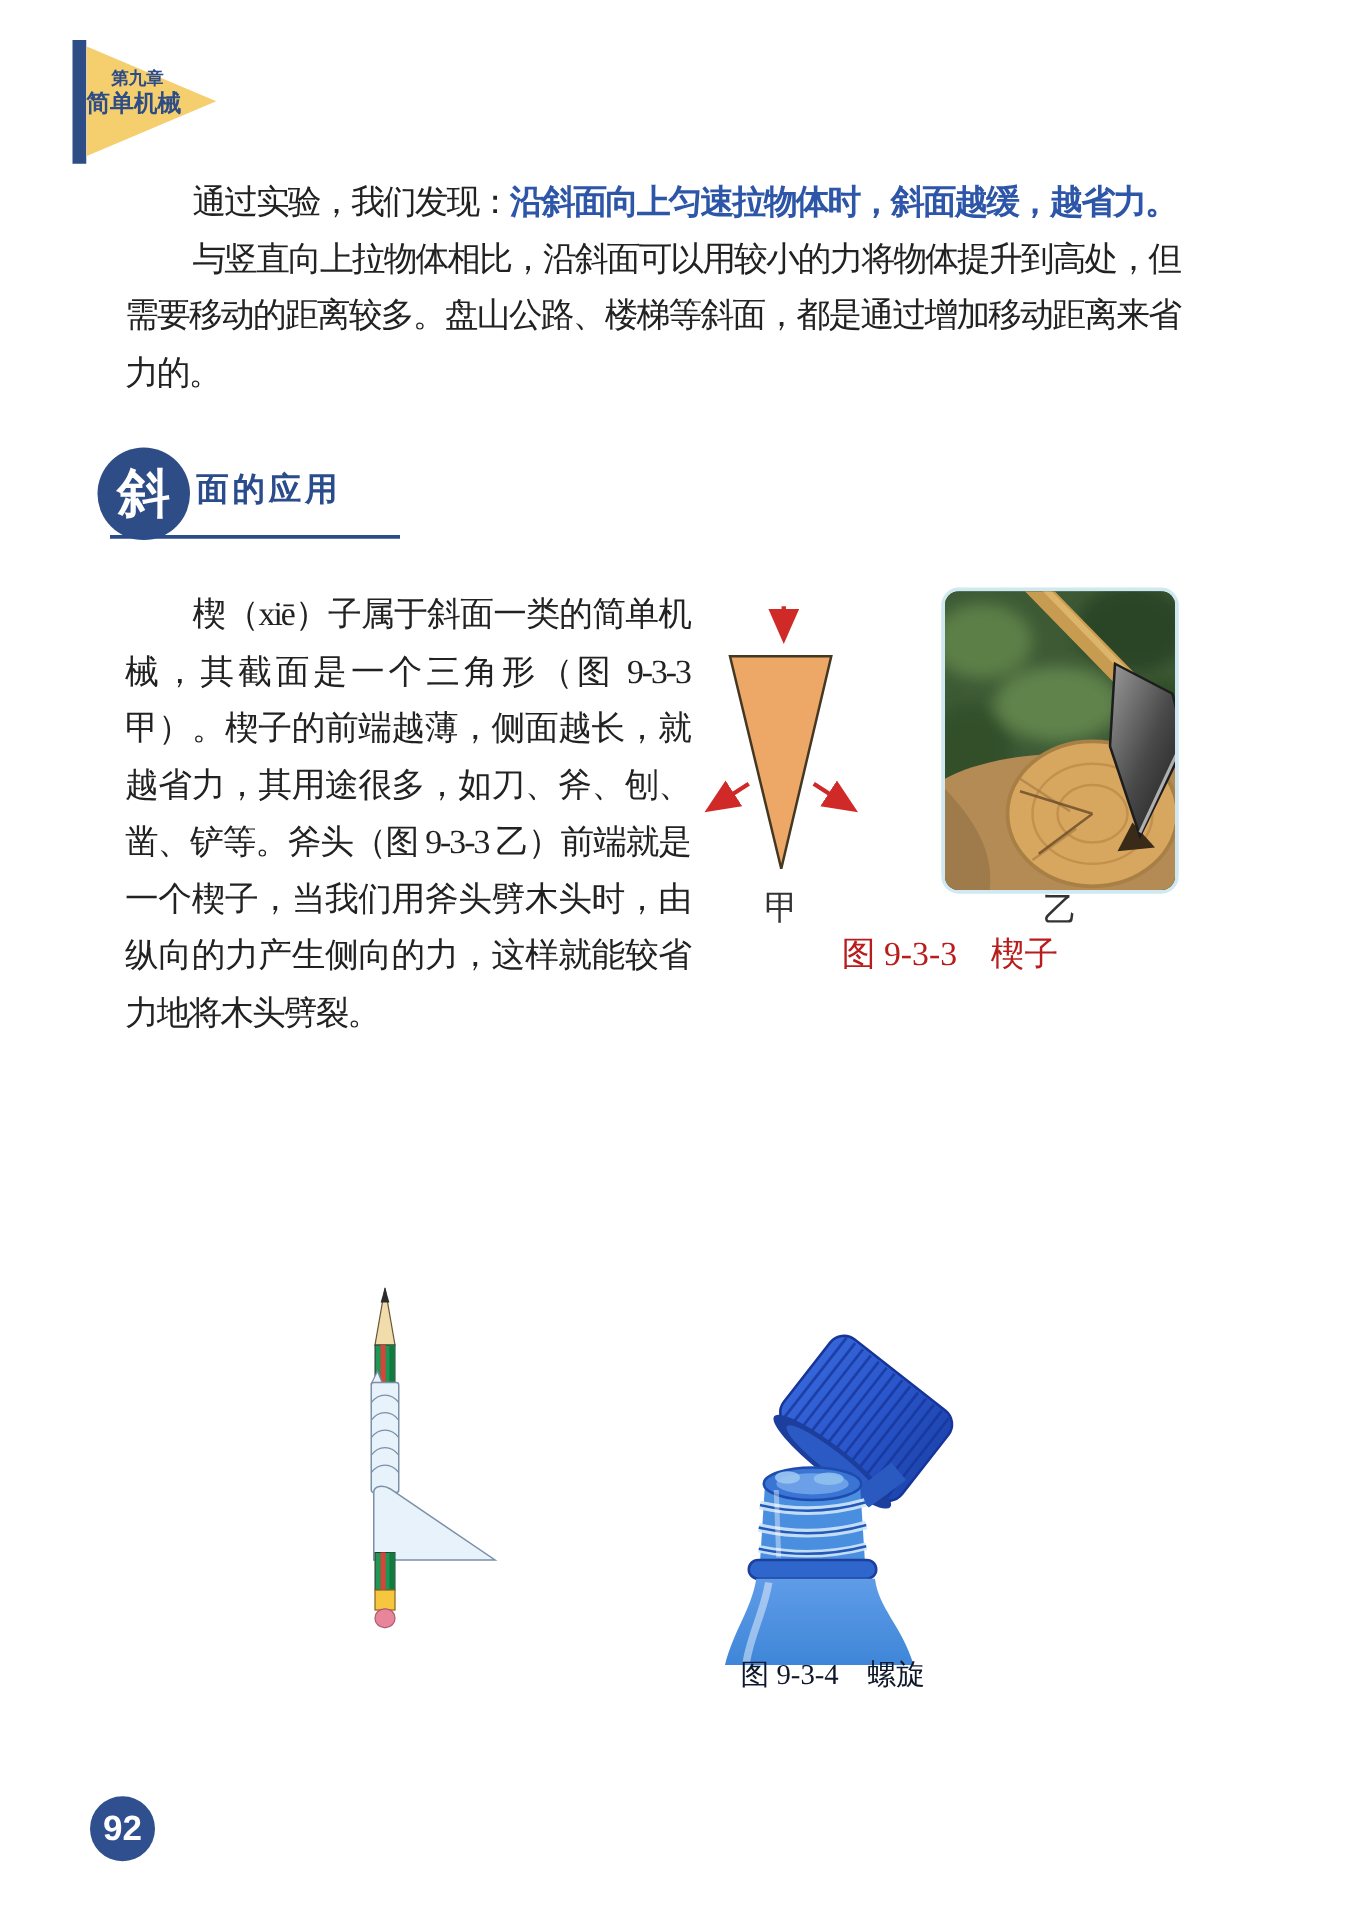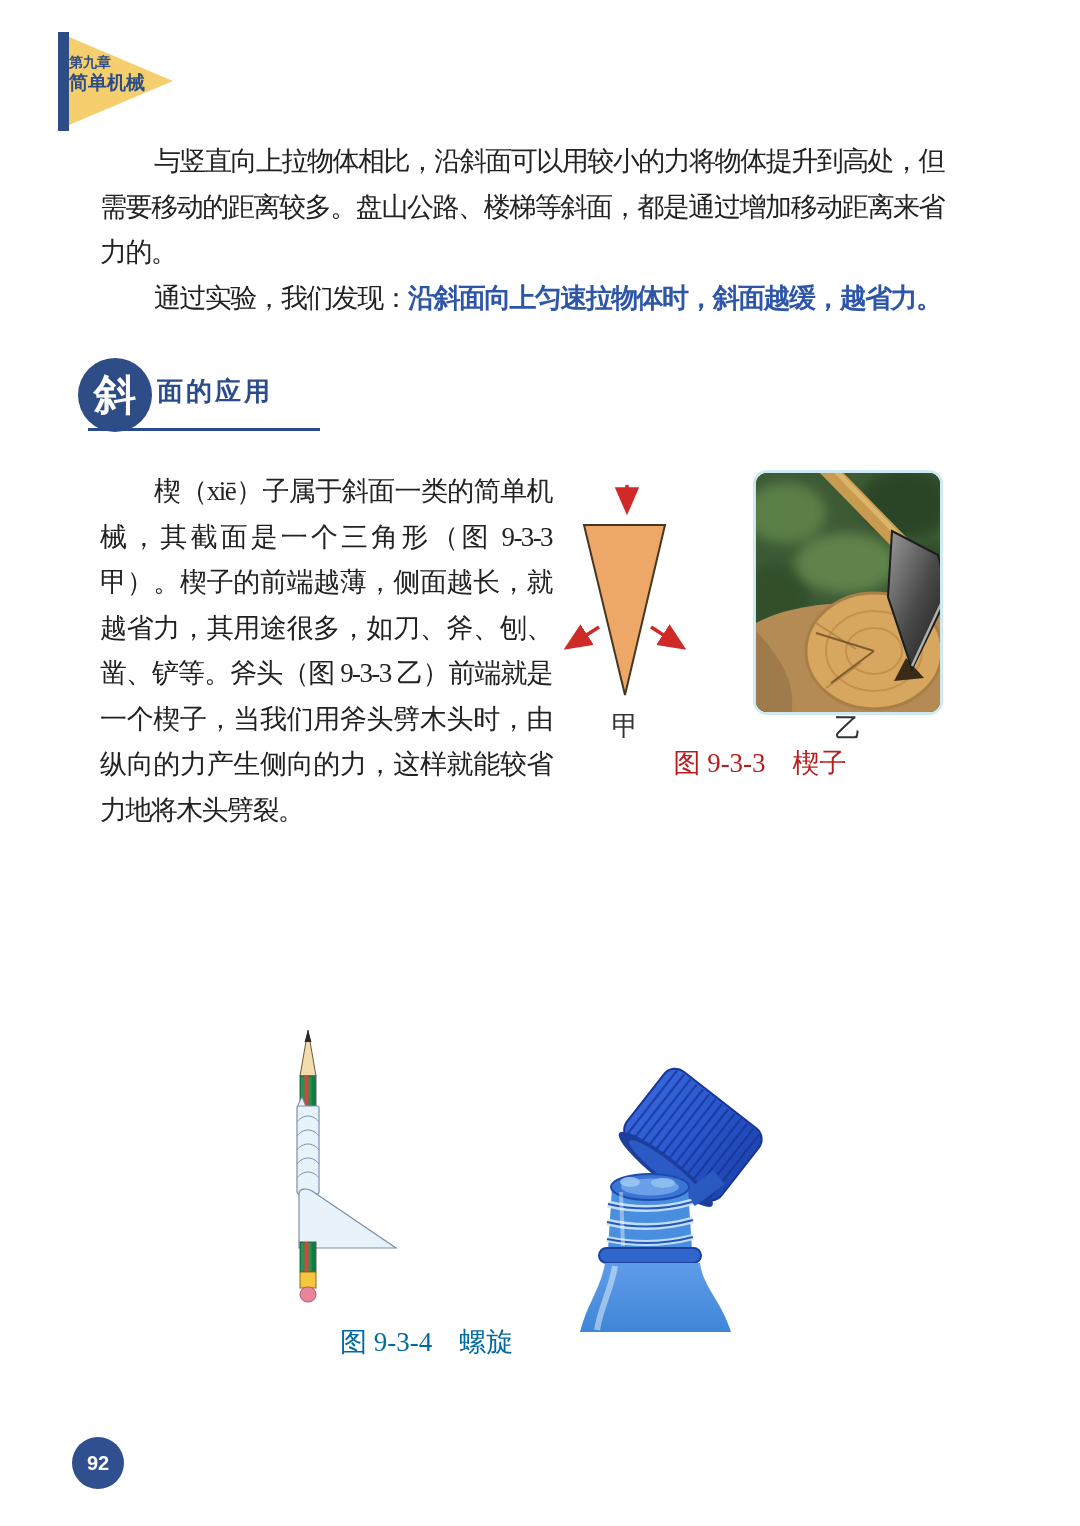--- a/index.html
+++ b/index.html
@@ -4,21 +4,21 @@
 <style>
   html,body{margin:0;padding:0;background:#ffffff;}
   #page{position:relative;width:1080px;height:1526px;background:#ffffff;overflow:hidden;
         font-family:"Liberation Serif",serif;color:#222;}
   .abs{position:absolute;}
 
   
   .pennant-bar{left:58px;top:32px;width:11px;height:99px;background:#2E4C86;}
   .pennant-flag{left:69px;top:37px;width:104px;height:88px;background:#F5CF6E;
                 clip-path:polygon(0 0,100% 50%,0 100%);}
-  .pennant-ch{left:69px;top:54px;width:62px;text-align:left;font-size:14px;font-weight:bold;
+  .pennant-ch{left:69px;top:54px;width:62px;text-align:right;font-size:14px;font-weight:bold;
               color:#2E4C86;font-family:Liberation Mono, monospace;}
   .pennant-ti{left:69px;top:70px;width:76px;text-align:right;font-size:19px;font-weight:bold;
               color:#2E4C86;font-family:"Liberation Serif",serif;}
 
   
   .bodytext{font-size:27px;line-height:45.5px;letter-spacing:-1.6px;text-align:justify;}
   .bodytext p{margin:0;text-indent:2em;}
   .intro-block{left:100px;top:139px;width:844px;}
   .hl{color:#2D55A8;font-weight:bold;font-family:"Liberation Sans",sans-serif;letter-spacing:-1.6px;}
 
@@ -34,40 +34,40 @@
   .wedge-col{left:100px;top:469px;width:452px;}
   .fig-photo{left:753px;top:470px;width:190px;height:245px;border-radius:14px;overflow:hidden;
              border:3px solid #CFE8F2;box-sizing:border-box;background:#44603a;}
   .fig-label{font-size:27px;color:#333;text-align:center;}
   .lab-a{left:550px;top:708px;width:150px;}
   .lab-b{left:753px;top:710px;width:190px;}
   .cap-933{left:560px;top:745px;width:400px;font-size:27px;color:#b91c1c;text-align:center;}
 
   
   .screw-block{left:100px;top:823px;width:844px;}
-  .cap-934{left:340px;top:1324px;width:400px;font-size:27px;color:#0369a1;text-align:left;}
+  .cap-934{left:340px;top:1324px;width:400px;font-size:23px;color:#0f172a;text-align:right;}
 
   
   .page-badge{left:72px;top:1437px;width:52px;height:52px;border-radius:50%;background:#2F4F8F;
               display:flex;align-items:center;justify-content:center;}
-  .page-badge span{color:#fff;font-size:20px;font-weight:bold;font-family:"Liberation Sans",sans-serif;}
+  .page-badge span{color:#fff;font-size:28px;font-weight:bold;font-family:"Liberation Sans",sans-serif;}
 </style>
 </head>
 <body>
 
 <div id="page">
 
   <div class="abs pennant-bar"></div>
   <div class="abs pennant-flag"></div>
   <div class="abs pennant-ch">第九章</div>
   <div class="abs pennant-ti">简单机械</div>
 
   <div class="abs intro-block bodytext">
+    <p><span>通过实验，我们发现：</span><span class="hl">沿斜面向上匀速拉物体时，斜面越缓，越省力。</span></p>
     <p>与竖直向上拉物体相比，沿斜面可以用较小的力将物体提升到高处，但需要移动的距离较多。盘山公路、楼梯等斜面，都是通过增加移动距离来省力的。</p>
-    <p><span>通过实验，我们发现：</span><span class="hl">沿斜面向上匀速拉物体时，斜面越缓，越省力。</span></p>
   </div>
 
   <div class="abs sec-circle">
     <span>斜</span>
   </div>
   <div class="abs sec-title">面的应用</div>
   <div class="abs sec-underline"></div>
 
   <div class="abs wedge-col bodytext">
     <p>楔（xiē）子属于斜面一类的简单机械，其截面是一个三角形（图 9-3-3 甲）。楔子的前端越薄，侧面越长，就越省力，其用途很多，如刀、斧、刨、凿、铲等。斧头（图 9-3-3 乙）前端就是一个楔子，当我们用斧头劈木头时，由纵向的力产生侧向的力，这样就能较省力地将木头劈裂。</p>

